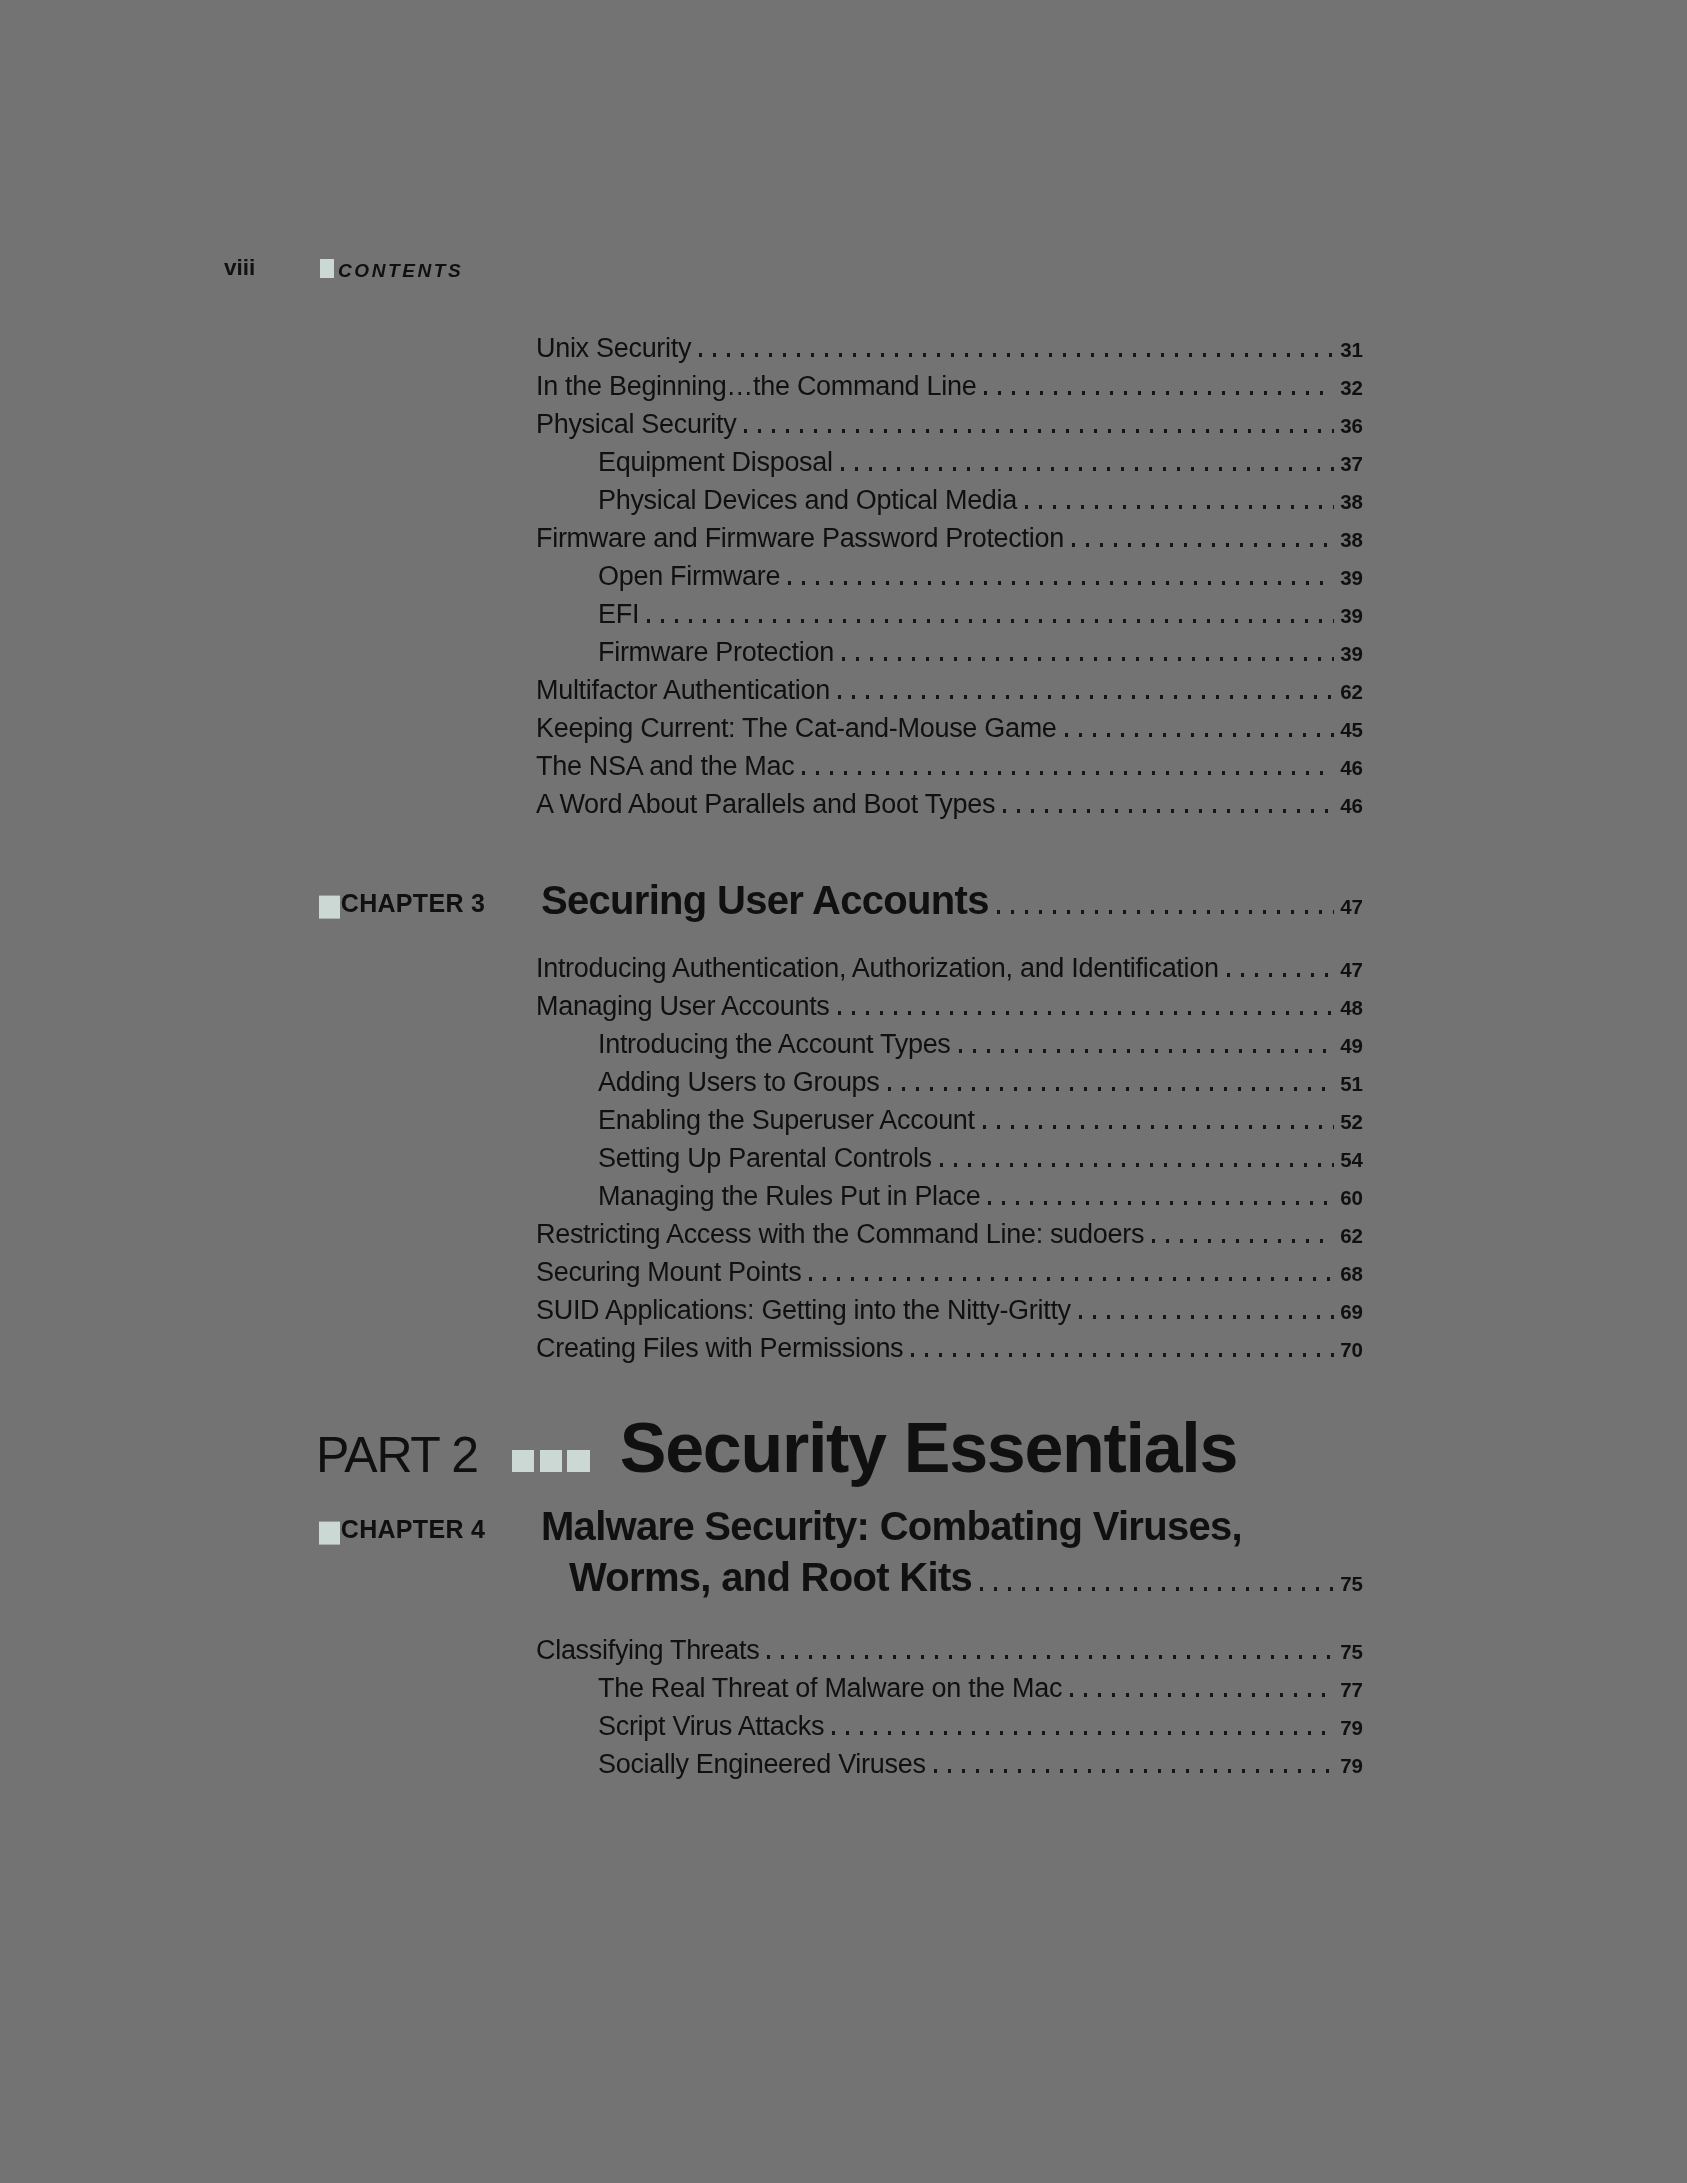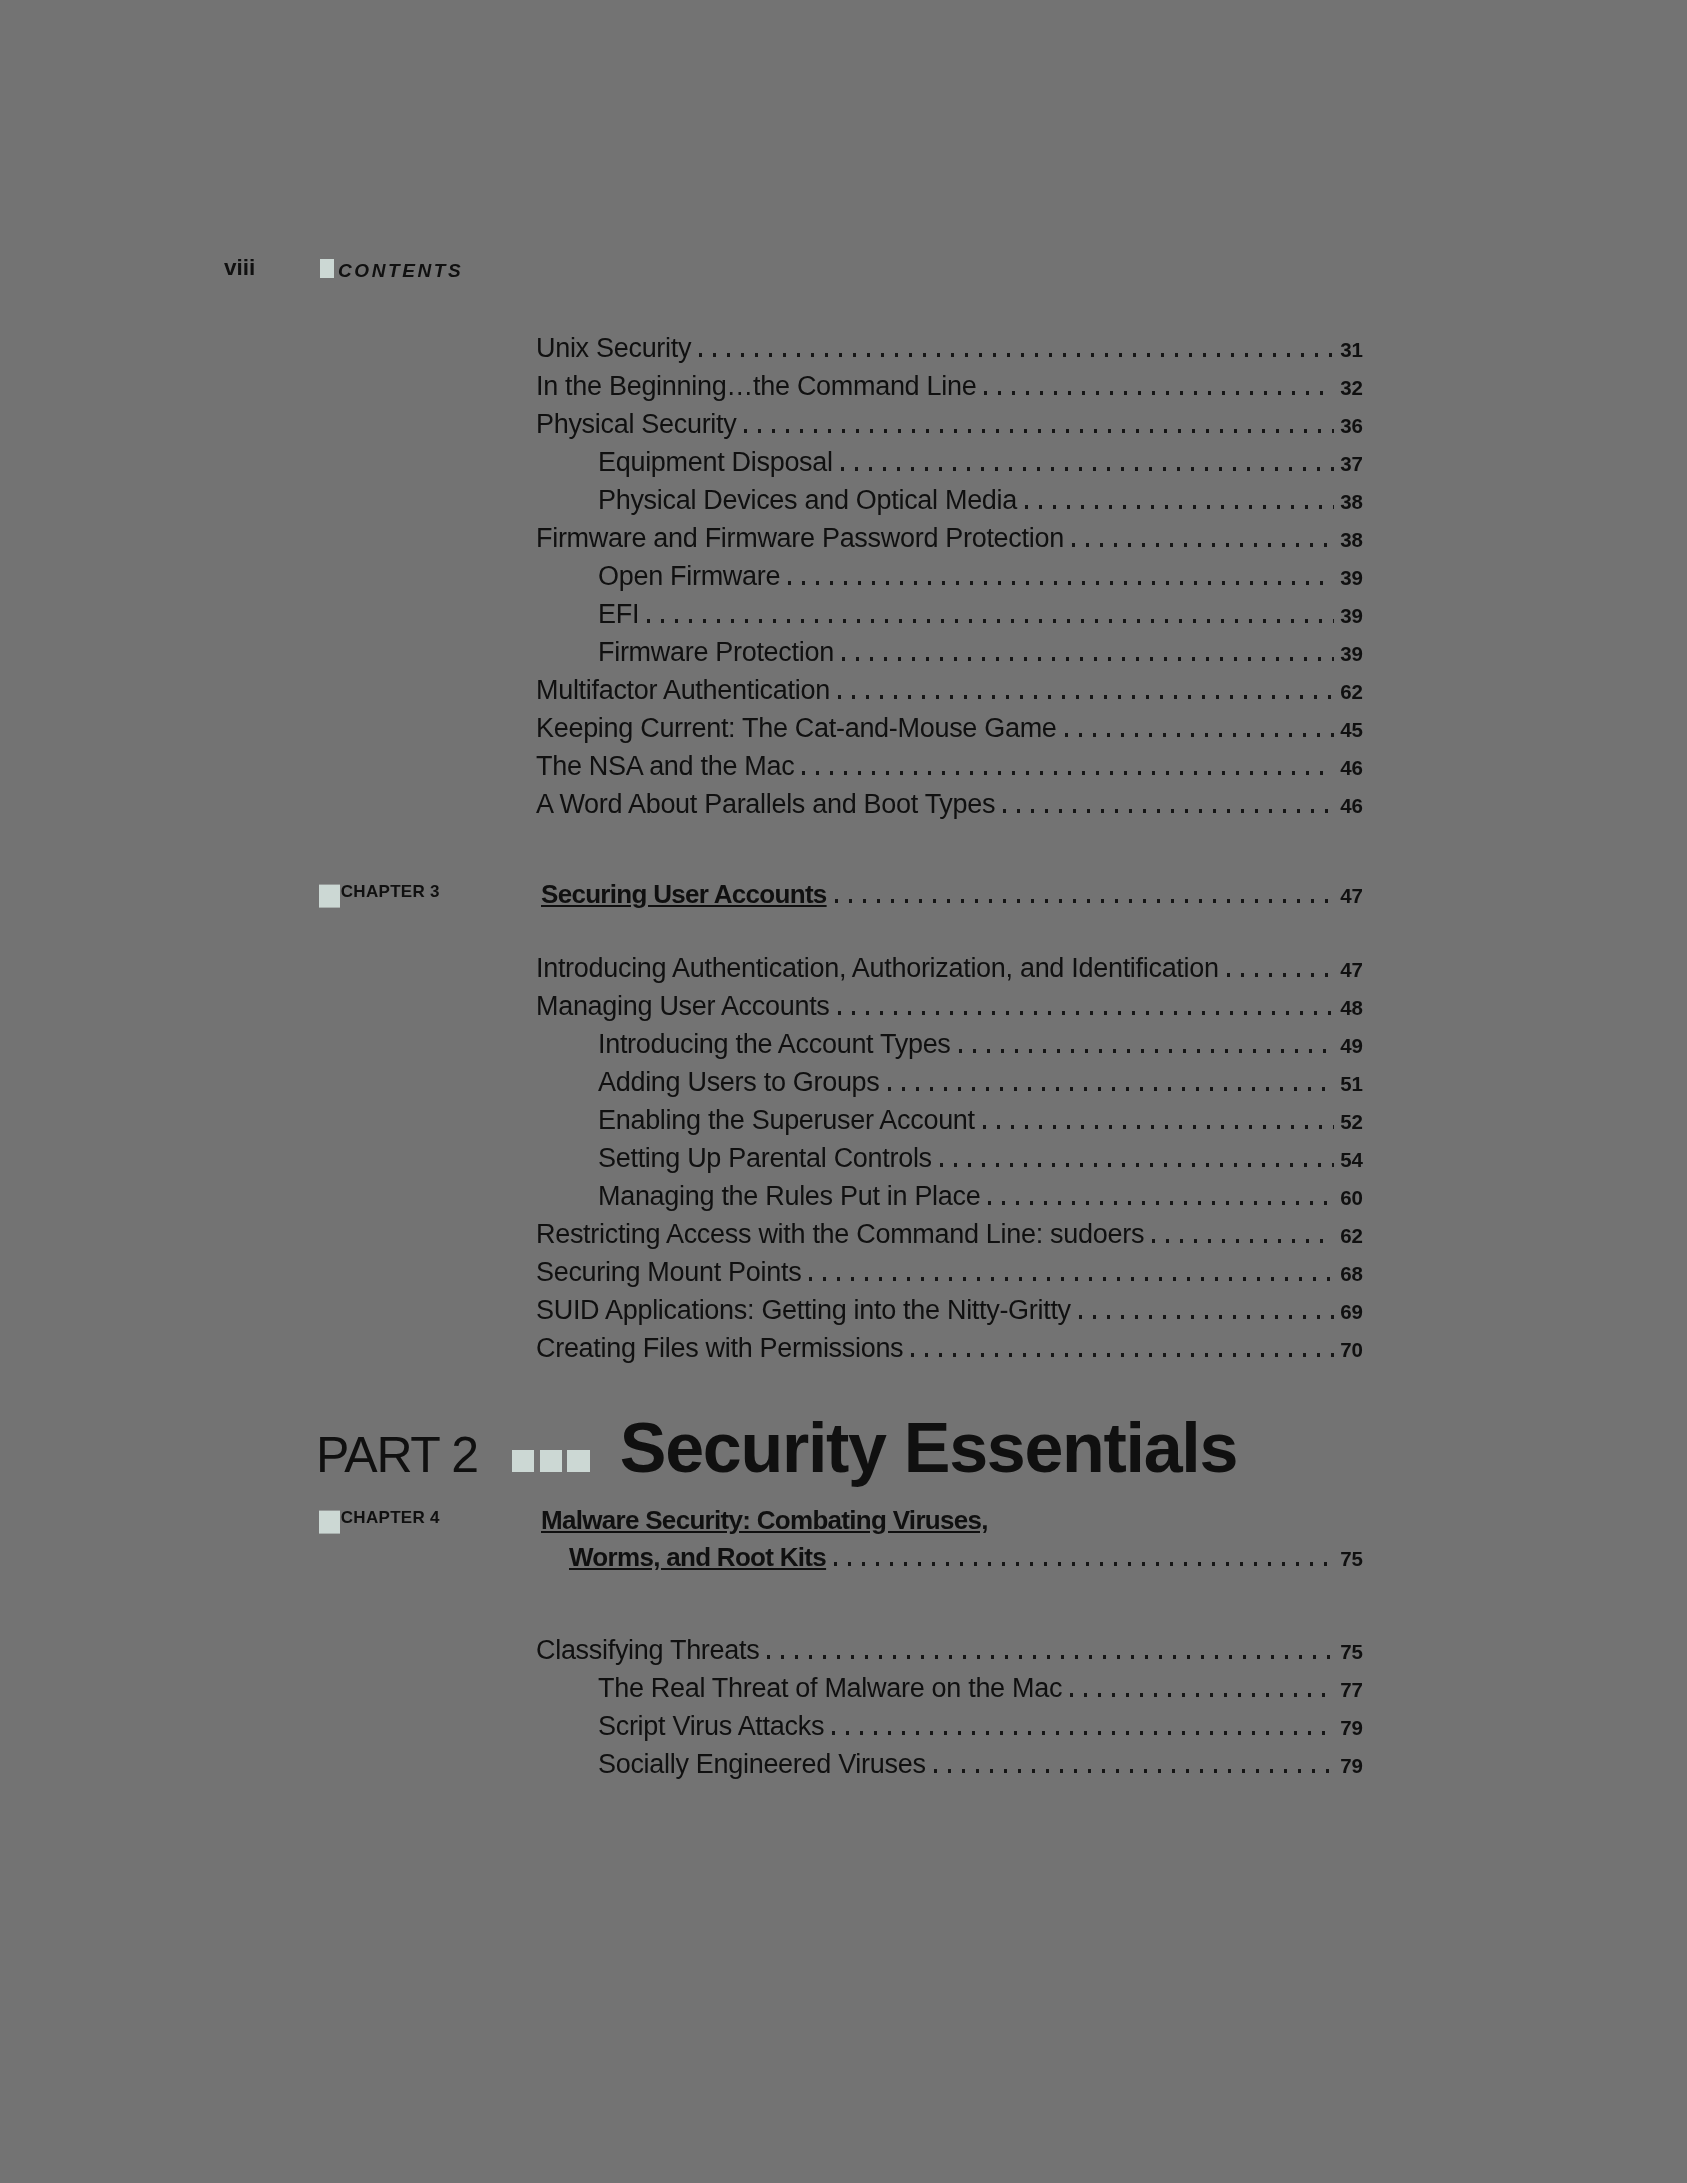--- a/index.html
+++ b/index.html
@@ -44,30 +44,30 @@
     background:repeating-linear-gradient(to right,#151515 0 3.3px,transparent 3.3px 14px);
   }
   .pnum{font-size:20.5px;font-weight:bold;flex:none;letter-spacing:0;}
   
   .chapter-row{
     position:absolute;left:319px;width:1044px;
     display:flex;align-items:baseline;
   }
   .chapter-3{top:880px;}
   .ch-label{
-    width:222px;flex:none;display:flex;align-items:center;
-    font-size:17px;font-weight:bold;letter-spacing:0.3px;line-height:1;
+    width:222px;flex:none;display:flex;align-items:flex-start;
+    font-size:25px;font-weight:bold;letter-spacing:0.3px;line-height:1;
   }
   .ch-sq{
     width:20.5px;height:23px;background:var(--accent);
     margin-right:1.3px;flex:none;transform:translateY(4.6px);
   }
   .ch-title{
-    font-size:26px;font-weight:bold;letter-spacing:-0.7px;
-    white-space:nowrap;flex:none;line-height:1;text-decoration:underline;
+    font-size:40px;font-weight:bold;letter-spacing:-0.7px;
+    white-space:nowrap;flex:none;line-height:1;
   }
   
   .chapter-4{position:absolute;left:319px;width:1044px;top:1506px;}
   .ch4-line1{display:flex;align-items:baseline;}
   .ch4-line2{display:flex;align-items:baseline;padding-left:250px;margin-top:11.2px;}
   
   .part-row{
     position:absolute;left:316px;top:1413px;
     display:flex;align-items:baseline;
   }

